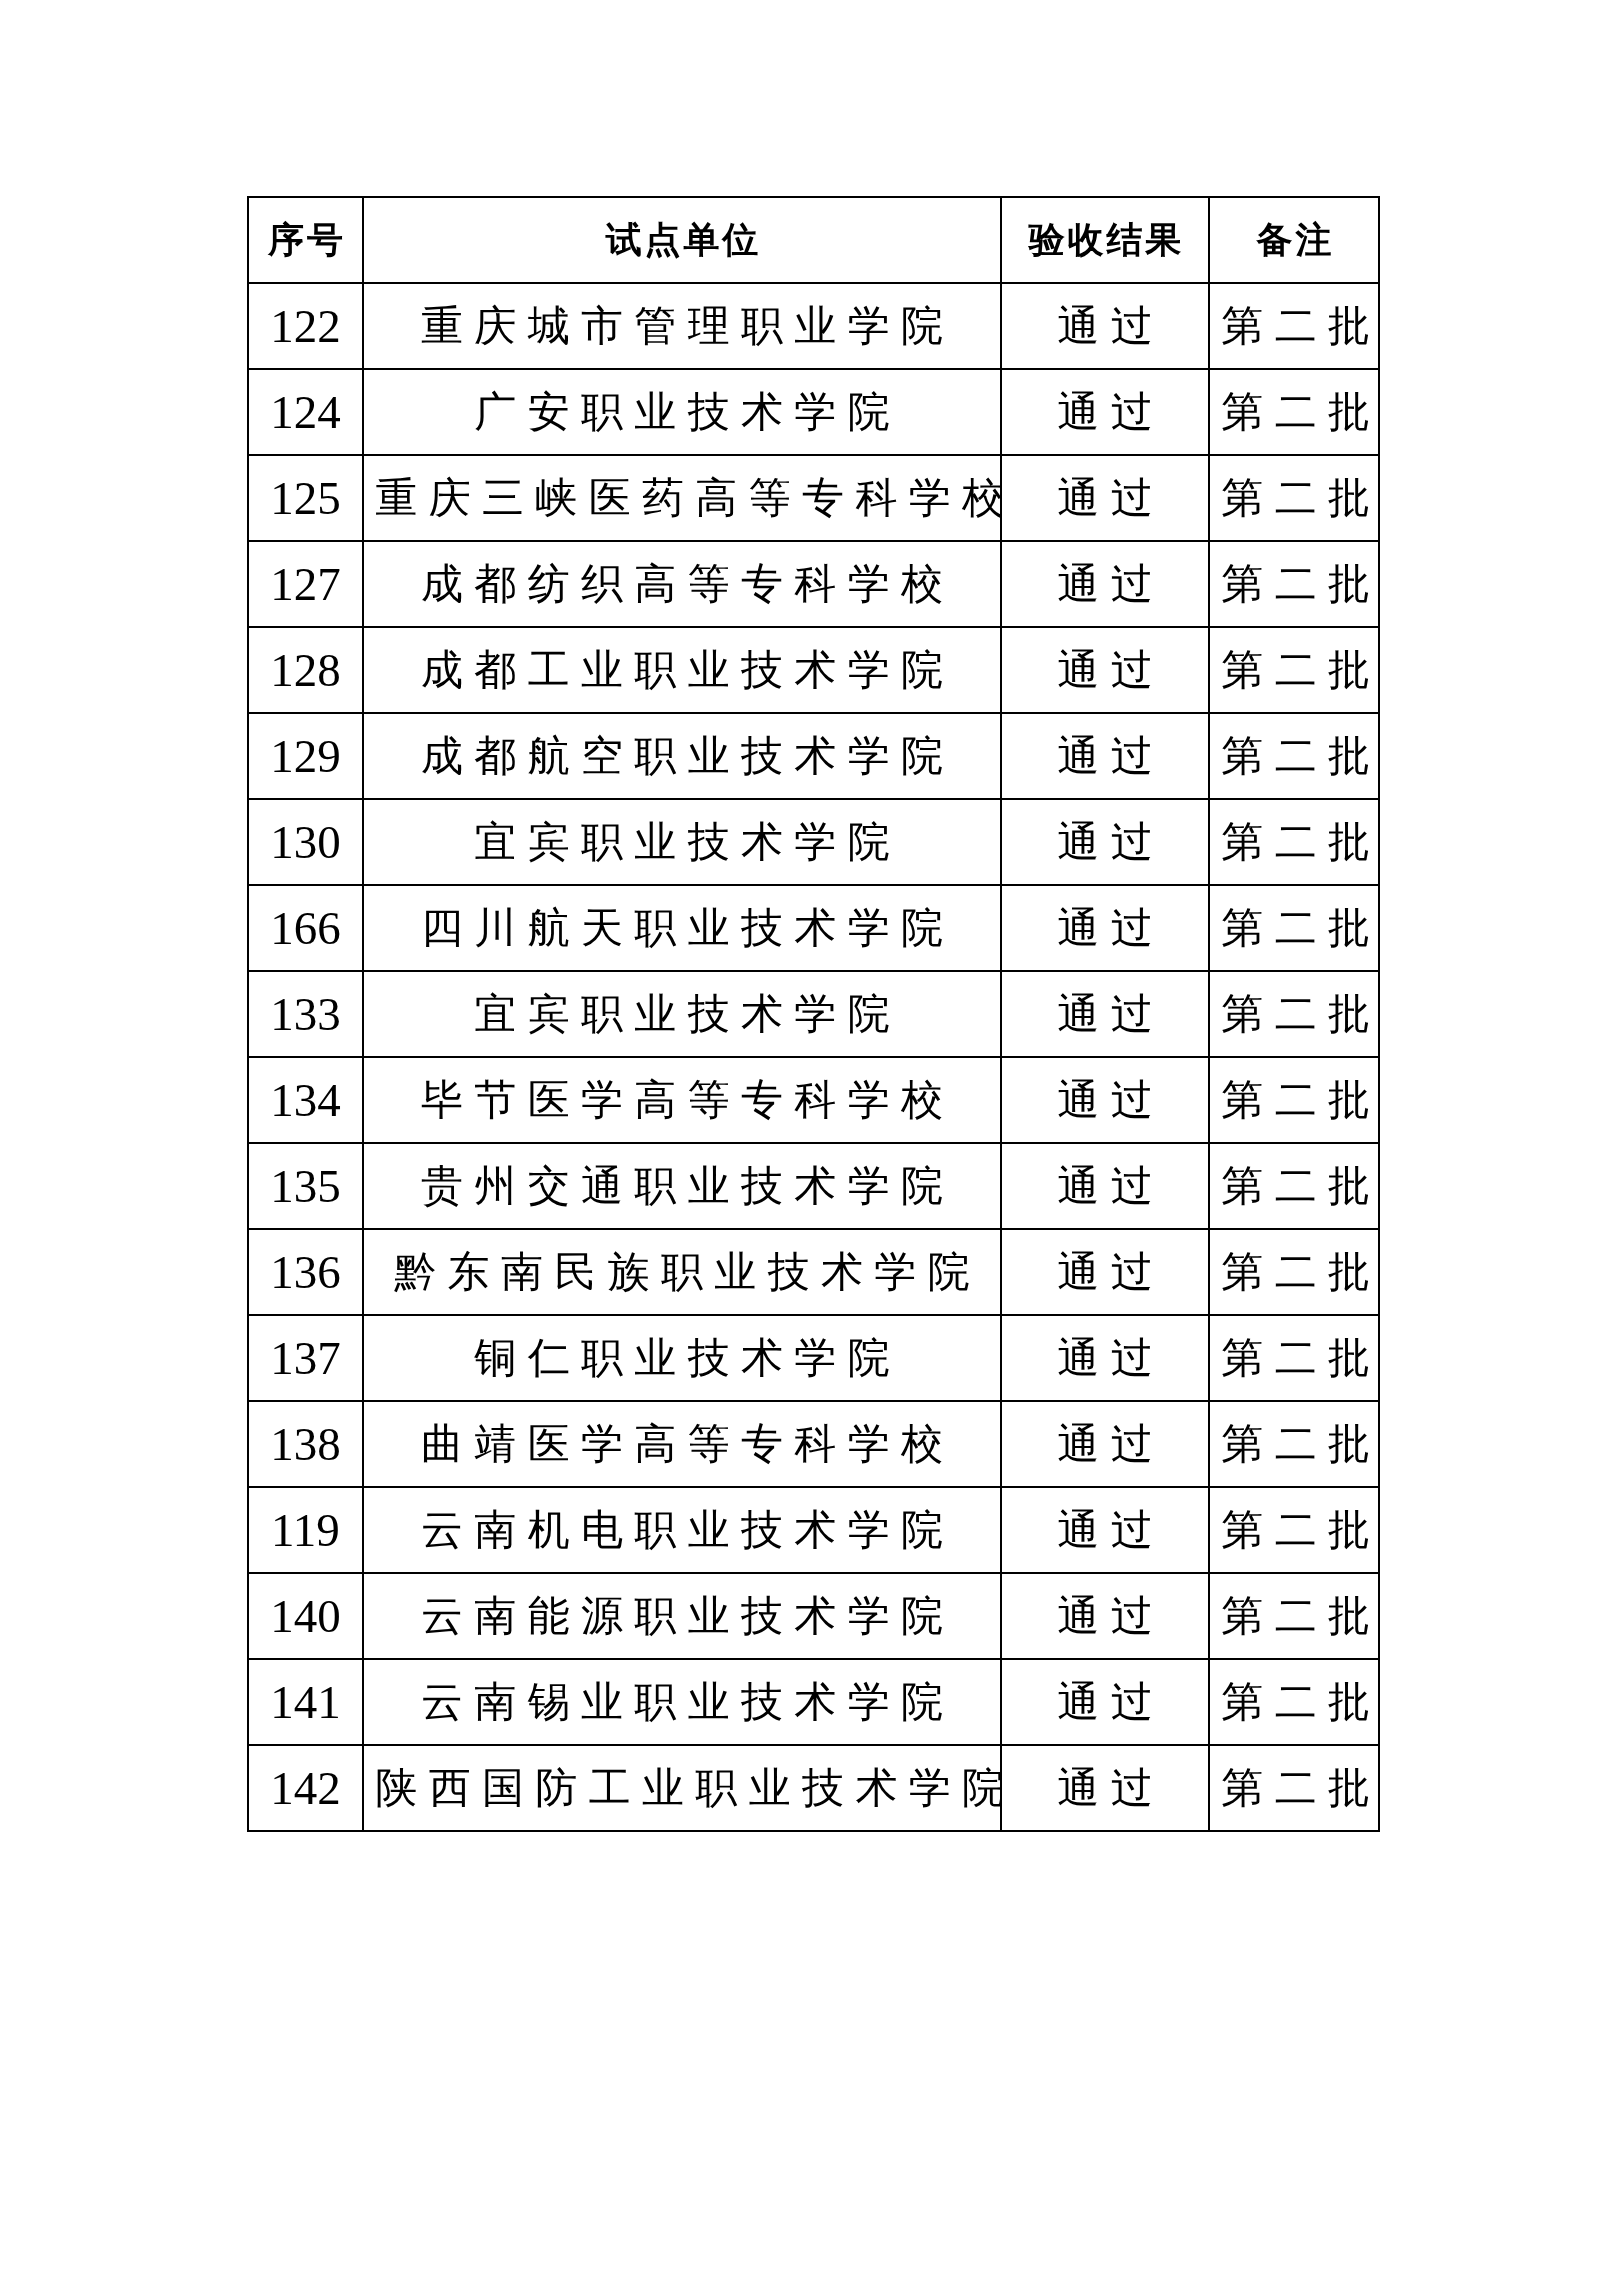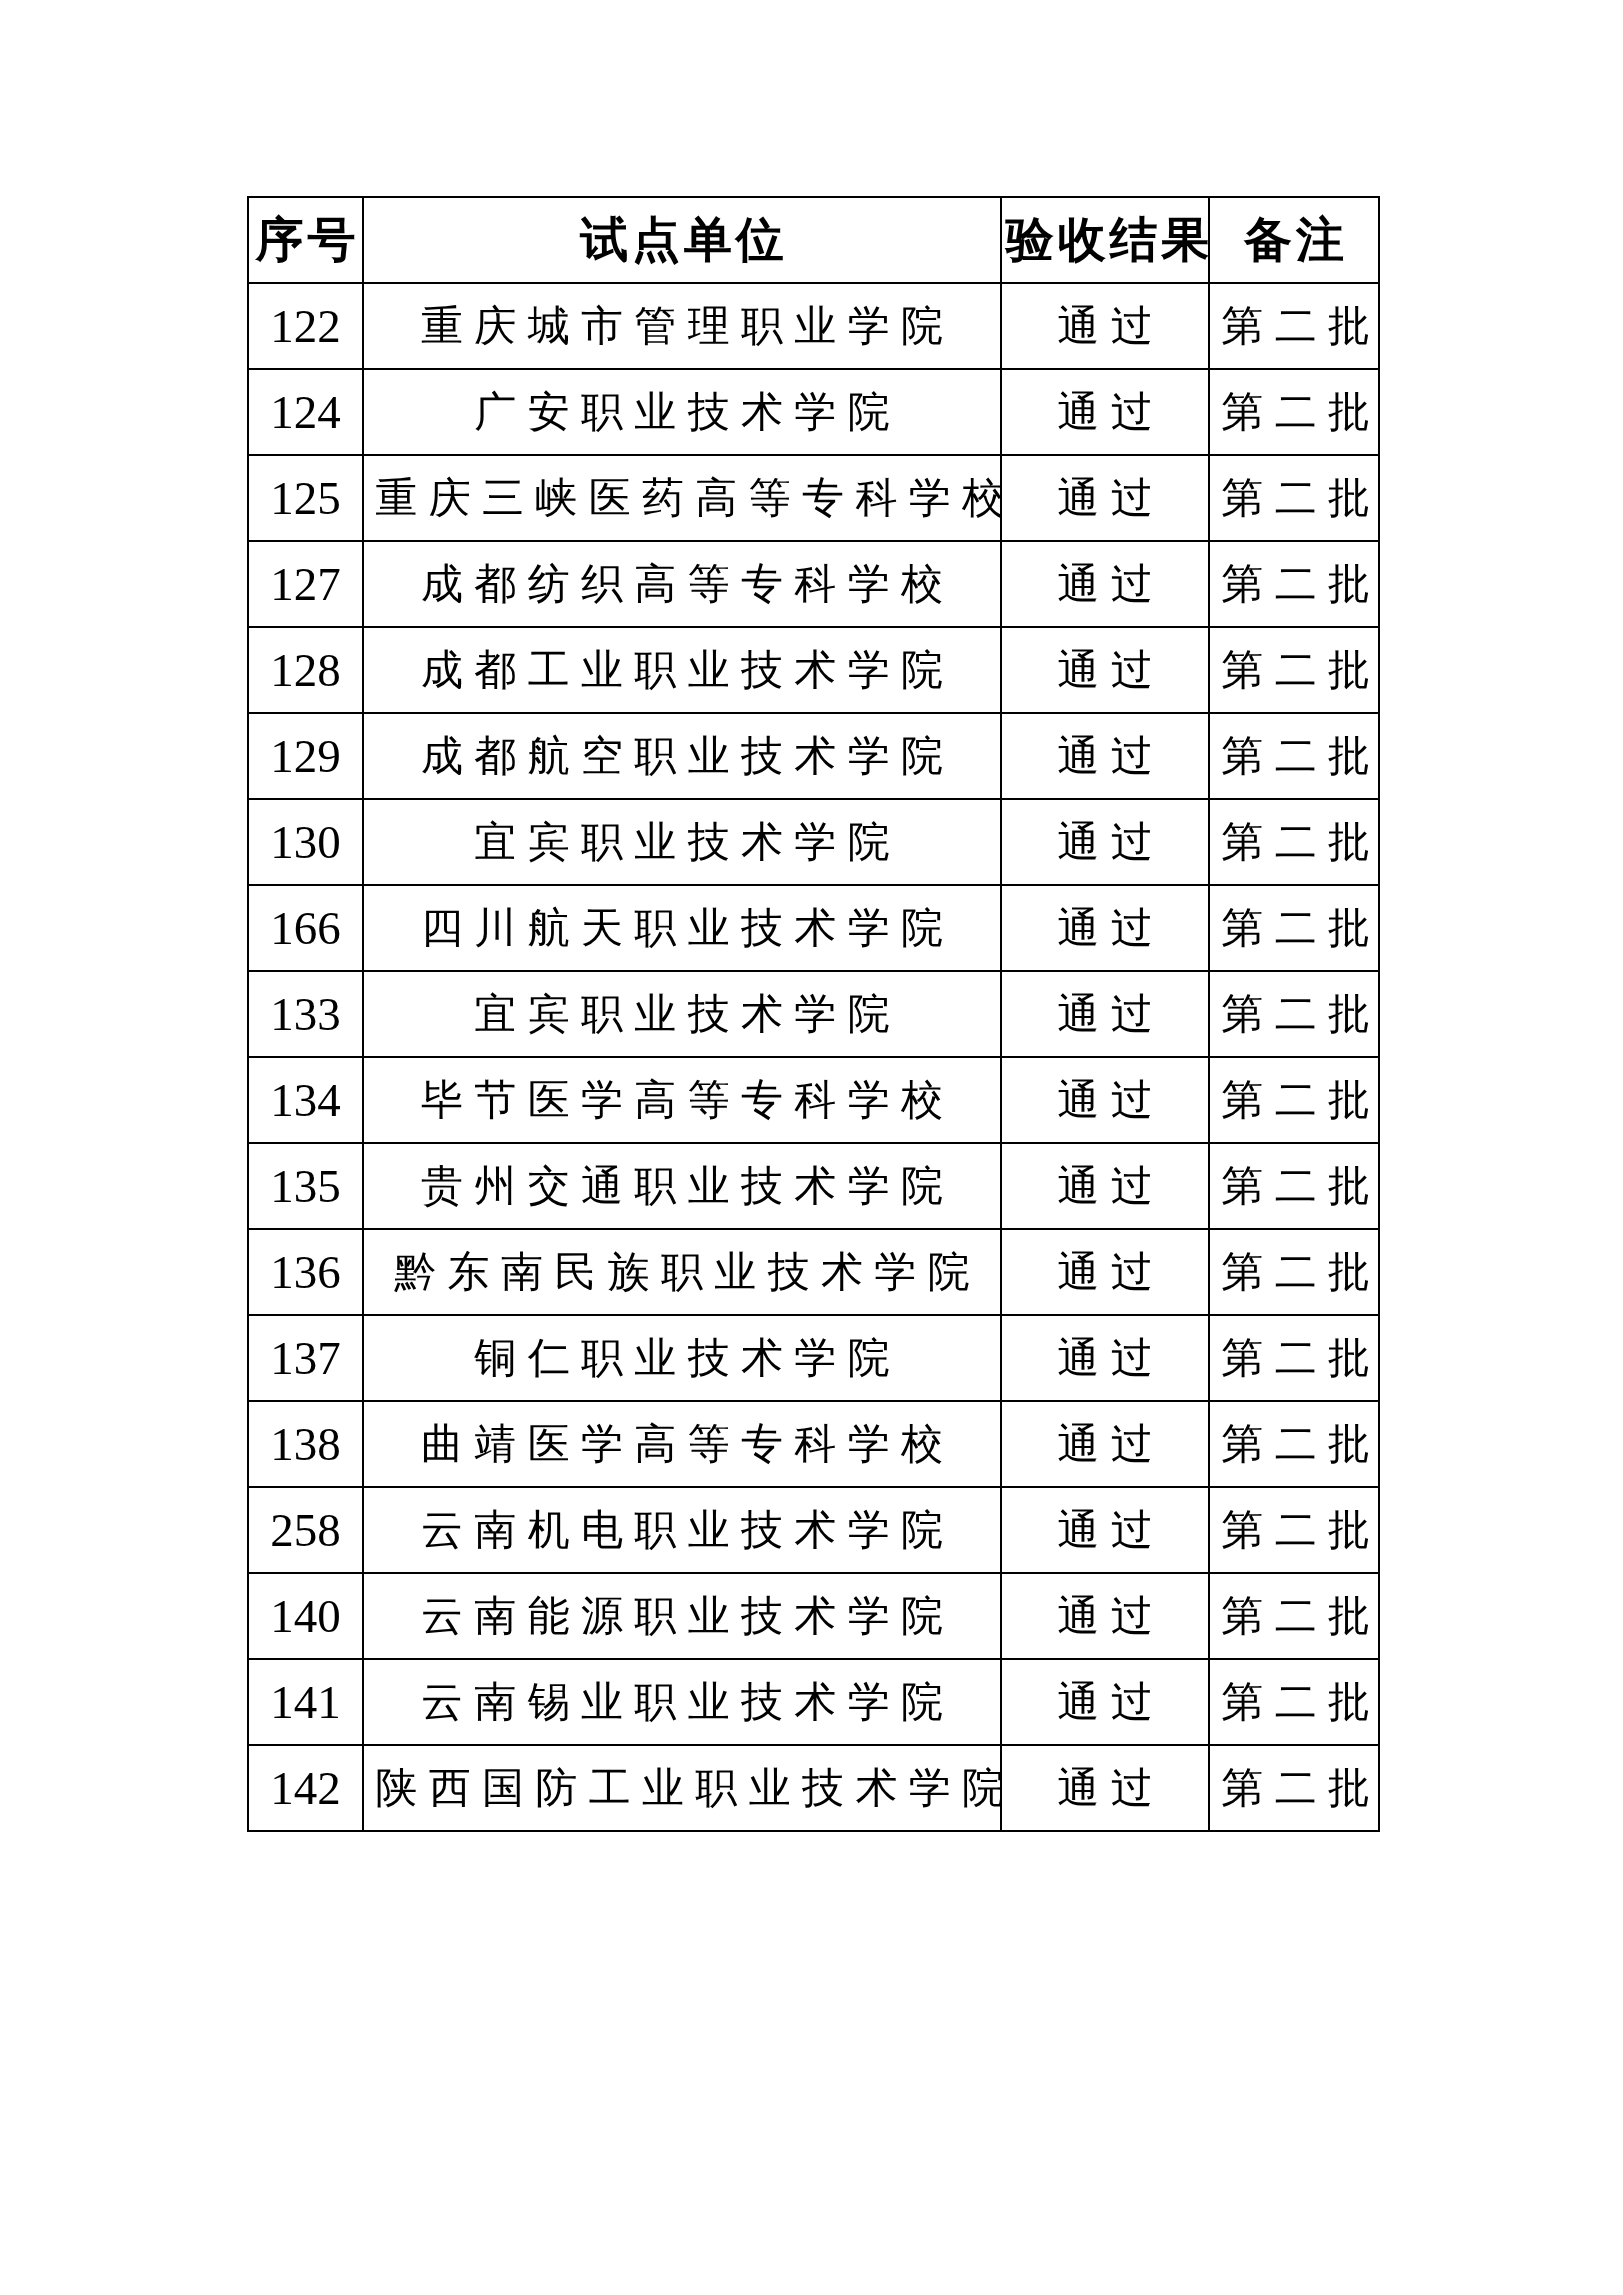--- a/index.html
+++ b/index.html
@@ -38,21 +38,21 @@
     border-top-width:2.6px;
     border-bottom-width:2.6px;
     text-align:center;
     vertical-align:middle;
     overflow:hidden;
     white-space:nowrap;
   }
   th{
     font-family:"Liberation Sans", sans-serif;
     font-weight:700;
-    font-size:48px;
+    font-size:36px;
     letter-spacing:.08em;
     text-indent:.08em;
   }
   td{
     font-family:"Liberation Serif", serif;
     font-size:42px;
     letter-spacing:.27em;
     text-indent:.27em;
   }
   td.cell-no{
@@ -160,21 +160,21 @@
           <td class="cell-result">通过</td>
           <td class="cell-remark">第二批</td>
         </tr>
         <tr>
           <td class="cell-no">138</td>
           <td class="cell-unit">曲靖医学高等专科学校</td>
           <td class="cell-result">通过</td>
           <td class="cell-remark">第二批</td>
         </tr>
         <tr>
-          <td class="cell-no">258</td>
+          <td class="cell-no">119</td>
           <td class="cell-unit">云南机电职业技术学院</td>
           <td class="cell-result">通过</td>
           <td class="cell-remark">第二批</td>
         </tr>
         <tr>
           <td class="cell-no">140</td>
           <td class="cell-unit">云南能源职业技术学院</td>
           <td class="cell-result">通过</td>
           <td class="cell-remark">第二批</td>
         </tr>

